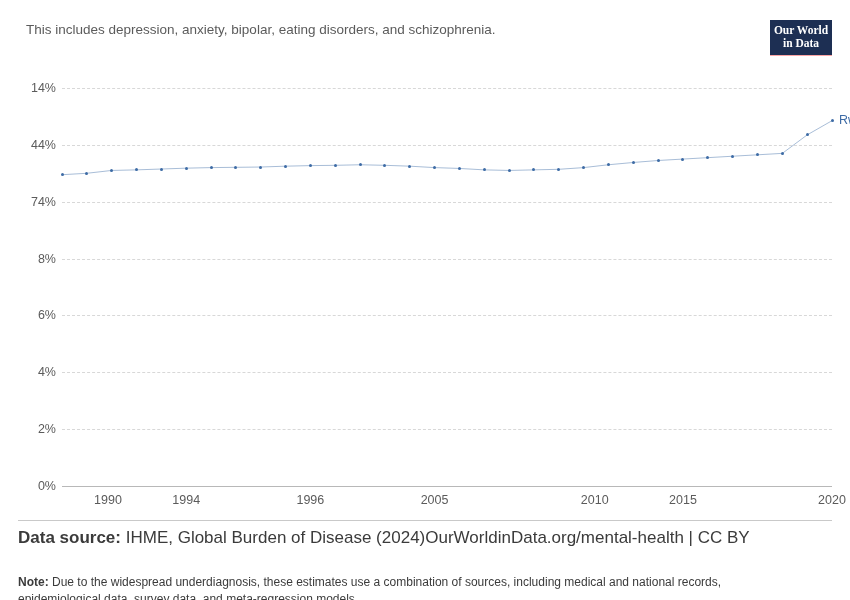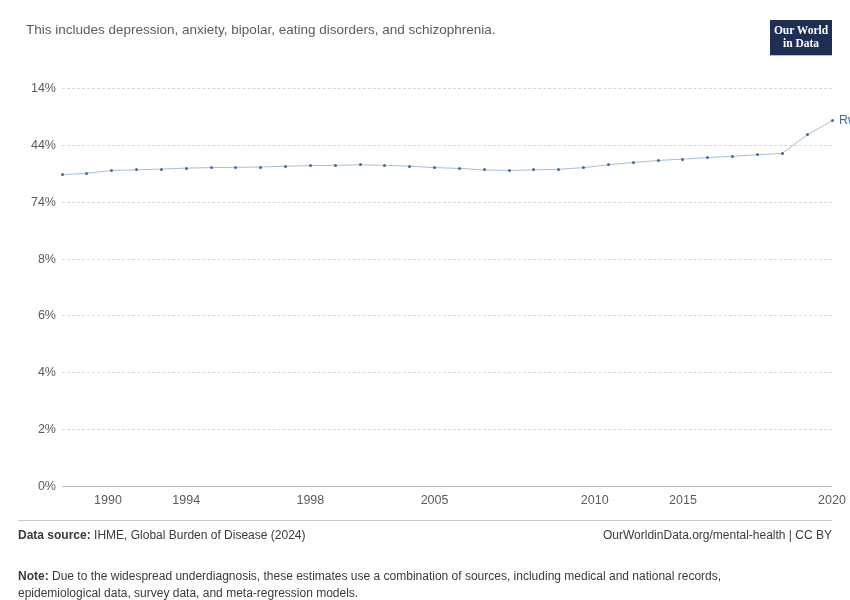--- a/index.html
+++ b/index.html
@@ -109,23 +109,23 @@
     left: 18px;
     right: 18px;
     top: 520px;
   }
   .footer-rule {
     border-top: 1px solid #c9c9c9;
     margin-bottom: 7px;
   }
   .footer-row {
     display: flex;
-    justify-content: space-between;
+    justify-content: flex-start;
     align-items: baseline;
-    font-size: 12px;
+    font-size: 17px;
     color: #3b3b3b;
   }
   .footer-row .src strong { font-weight: 700; }
   .footer-row .right { color: #3b3b3b; }
   .note {
     margin-top: 26px;
     font-size: 12px;
     color: #3b3b3b;
     line-height: 1.45;
     max-width: 760px;
@@ -159,21 +159,21 @@
         <div class="gridline" style="top: 42.8571%;"></div>
         <div class="ytick" style="top: 42.8571%;">8%</div>
         <div class="gridline" style="top: 28.5714%;"></div>
         <div class="ytick" style="top: 28.5714%;">74%</div>
         <div class="gridline" style="top: 14.2857%;"></div>
         <div class="ytick" style="top: 14.2857%;">44%</div>
         <div class="gridline" style="top: 0%;"></div>
         <div class="ytick" style="top: 0%;">14%</div>
         <div class="xtick" style="left: 0%; margin-left: 46px;">1990</div>
         <div class="xtick" style="left: 16.129%;">1994</div>
-        <div class="xtick" style="left: 32.2581%;">1998</div>
+        <div class="xtick" style="left: 32.2581%;">1996</div>
         <div class="xtick" style="left: 48.3871%;">2005</div>
         <div class="xtick" style="left: 64.5161%; margin-left: 36px;">2010</div>
         <div class="xtick" style="left: 80.6452%;">2015</div>
         <div class="xtick" style="left: 100%;">2020</div>
         <svg class="series" viewBox="0 0 100 100" preserveAspectRatio="none">
           <polyline points="0.000,21.786 3.226,21.429 6.452,20.714 9.677,20.571 12.903,20.357 16.129,20.143 19.355,20.000 22.581,19.929 25.806,19.857 29.032,19.643 32.258,19.500 35.484,19.429 38.710,19.286 41.935,19.429 45.161,19.643 48.387,20.000 51.613,20.214 54.839,20.571 58.065,20.714 61.290,20.571 64.516,20.429 67.742,20.000 70.968,19.286 74.194,18.714 77.419,18.214 80.645,17.857 83.871,17.500 87.097,17.143 90.323,16.786 93.548,16.429 96.774,11.786 100.000,8.214" fill="none" stroke="#3d6ba5" stroke-width="0.45" vector-effect="non-scaling-stroke"></polyline>
         </svg>
         <div style="position: absolute; width: 3px; height: 3px; border-radius: 50%; background: rgb(61, 107, 165); left: calc(0% - 1.5px); top: calc(21.7857% - 1.5px);"></div>
         <div style="position: absolute; width: 3px; height: 3px; border-radius: 50%; background: rgb(61, 107, 165); left: calc(3.22581% - 1.5px); top: calc(21.4286% - 1.5px);"></div>
         <div style="position: absolute; width: 3px; height: 3px; border-radius: 50%; background: rgb(61, 107, 165); left: calc(6.45161% - 1.5px); top: calc(20.7143% - 1.5px);"></div>

